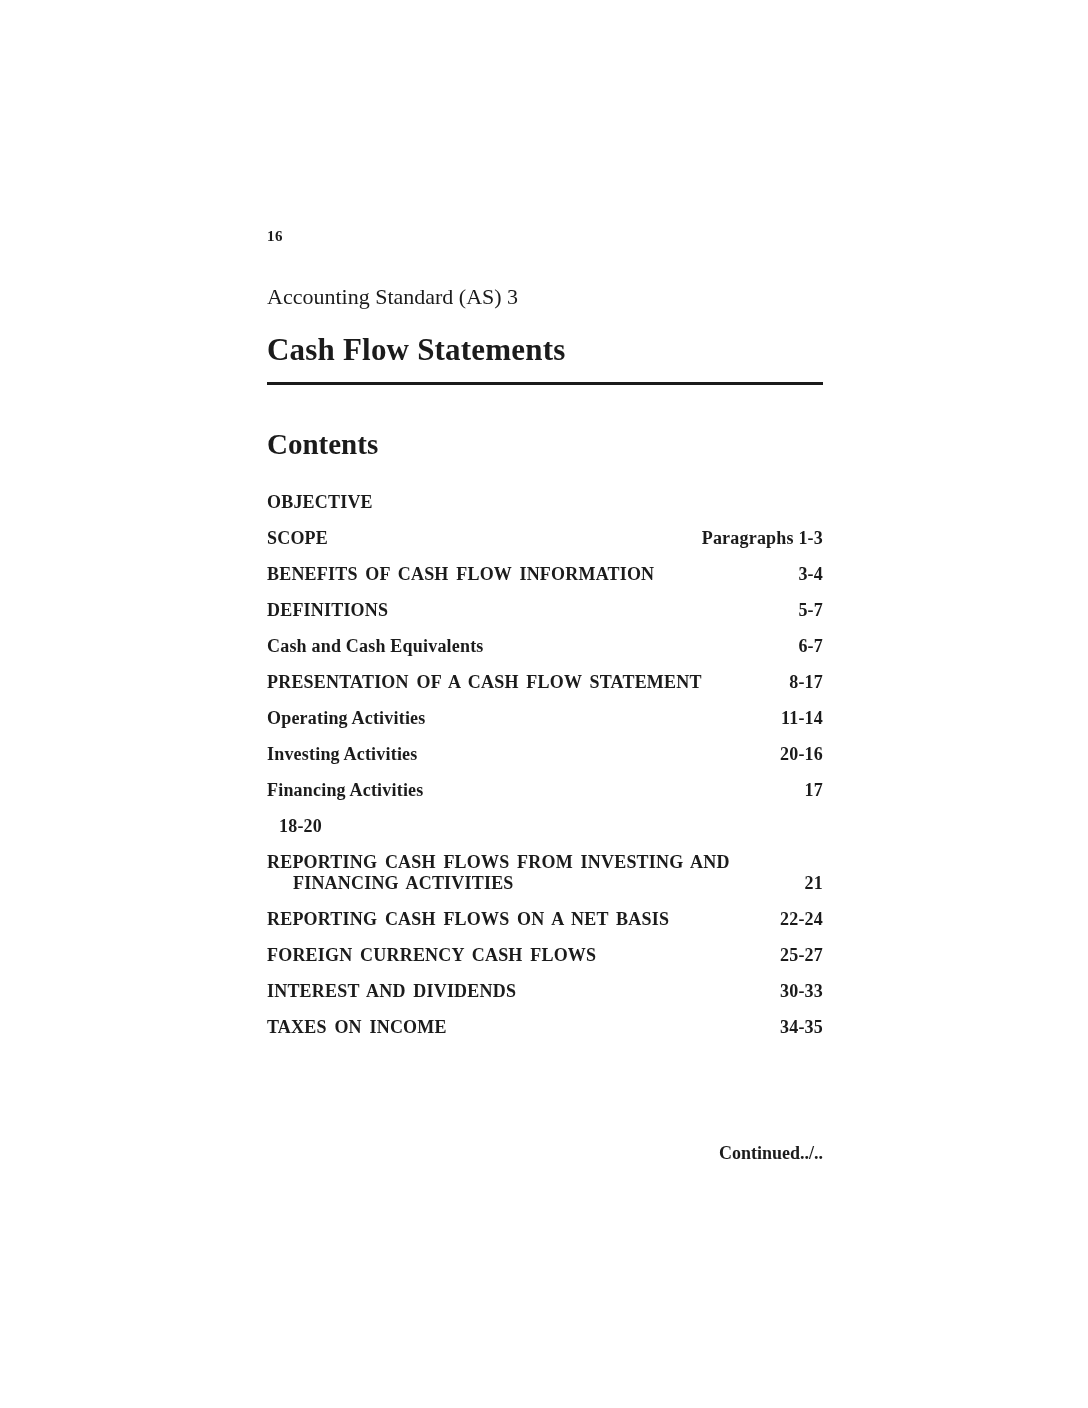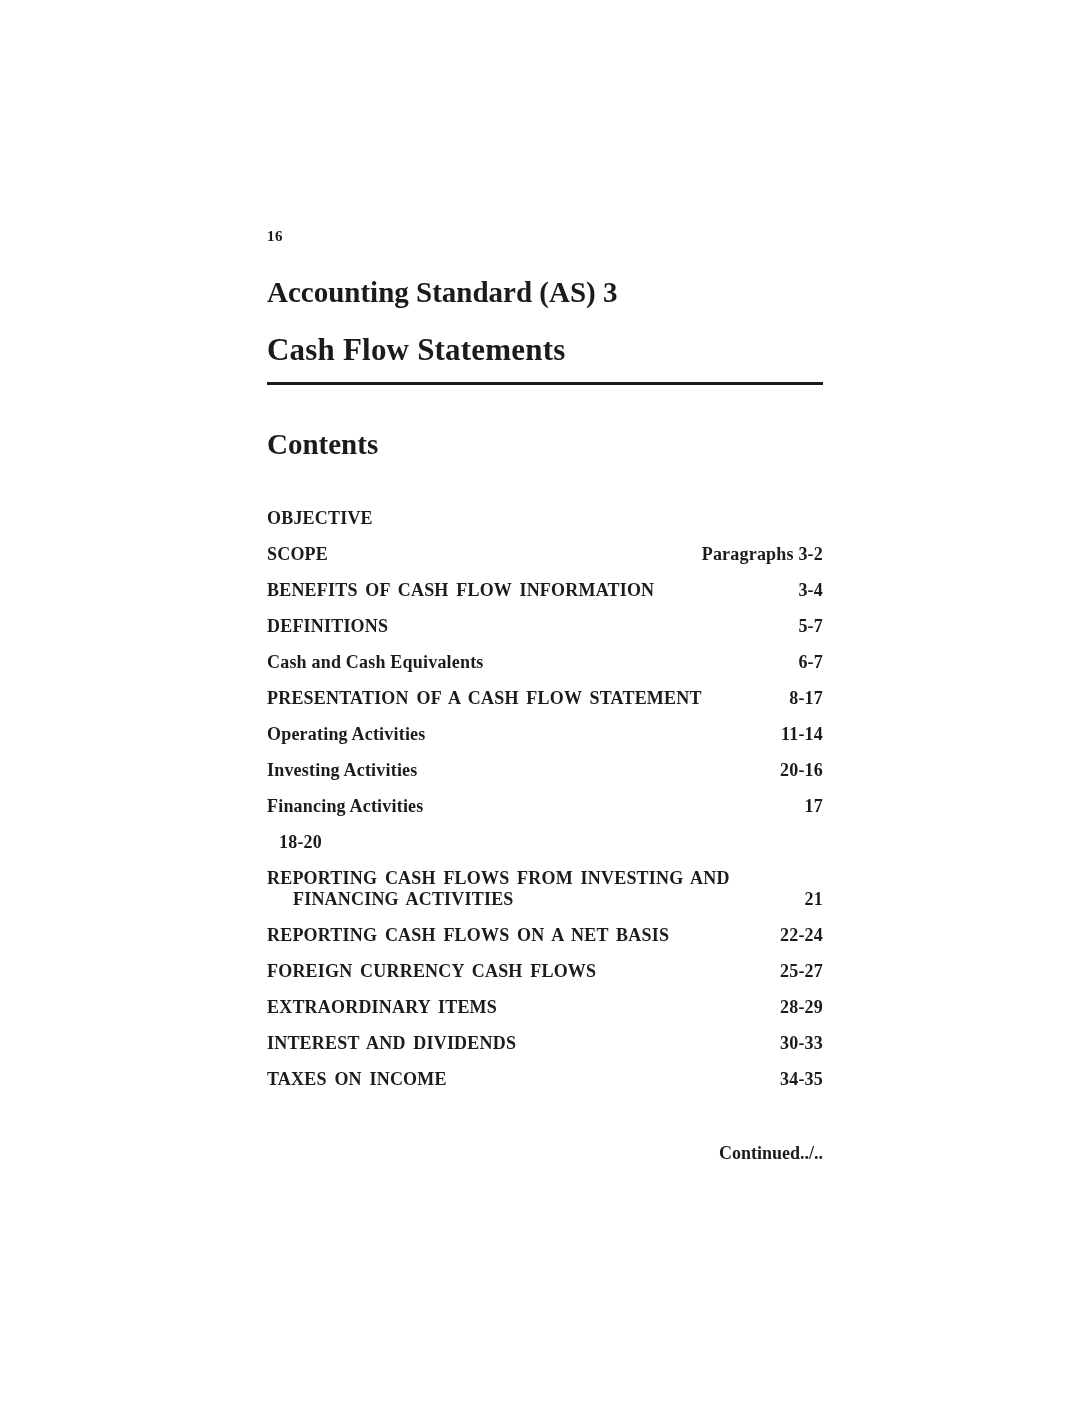--- a/index.html
+++ b/index.html
@@ -22,42 +22,42 @@
     left: 267px;
     width: 556px;
   }
   .page-number {
     top: 228px;
     font-size: 15px;
     font-weight: bold;
     letter-spacing: 0.5px;
   }
   .standard-label {
-    top: 276px;
-    font-size: 29px;
-    font-weight: bold;
+    top: 284px;
+    font-size: 22px;
+    font-weight: normal;
   }
   .doc-title {
     top: 332px;
     font-size: 31px;
     font-weight: bold;
     letter-spacing: 0.2px;
   }
   .title-rule {
     top: 382px;
     height: 0;
     border-bottom: 3px solid #1b1b1b;
   }
   .contents-heading {
     top: 428px;
     font-size: 29px;
     font-weight: bold;
   }
   .toc-list {
-    top: 508px;
+    top: 492px;
     display: flex;
     flex-direction: column;
     gap: 15px;
   }
   .toc-row {
     display: flex;
     justify-content: space-between;
     align-items: flex-end;
     font-weight: bold;
     font-size: 18px;
@@ -100,21 +100,21 @@
     <span class="toc-entry-label">
           <span class="toc-line">OBJECTIVE</span>
         </span>
     <span class="toc-entry-pages"></span>
   </div>
 
   <div class="toc-row style-caps">
     <span class="toc-entry-label">
           <span class="toc-line">SCOPE</span>
         </span>
-    <span class="toc-entry-pages">Paragraphs 3-2</span>
+    <span class="toc-entry-pages">Paragraphs 1-3</span>
   </div>
 
   <div class="toc-row style-caps">
     <span class="toc-entry-label">
           <span class="toc-line">BENEFITS OF CASH FLOW INFORMATION</span>
         </span>
     <span class="toc-entry-pages">3-4</span>
   </div>
 
   <div class="toc-row style-caps">
@@ -178,26 +178,20 @@
     <span class="toc-entry-pages">22-24</span>
   </div>
 
   <div class="toc-row style-caps">
     <span class="toc-entry-label">
           <span class="toc-line">FOREIGN CURRENCY CASH FLOWS</span>
         </span>
     <span class="toc-entry-pages">25-27</span>
   </div>
 
-  <div class="toc-row style-caps">
-    <span class="toc-entry-label">
-          <span class="toc-line">EXTRAORDINARY ITEMS</span>
-        </span>
-    <span class="toc-entry-pages">28-29</span>
-  </div>
 
   <div class="toc-row style-caps">
     <span class="toc-entry-label">
           <span class="toc-line">INTEREST AND DIVIDENDS</span>
         </span>
     <span class="toc-entry-pages">30-33</span>
   </div>
 
   <div class="toc-row style-caps">
     <span class="toc-entry-label">

